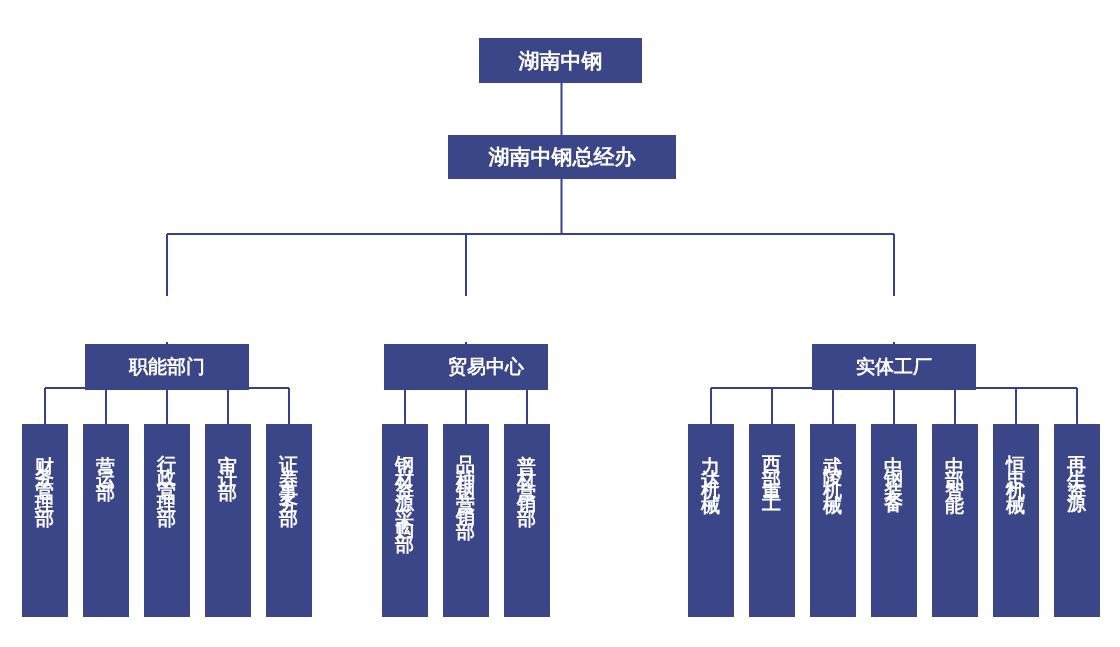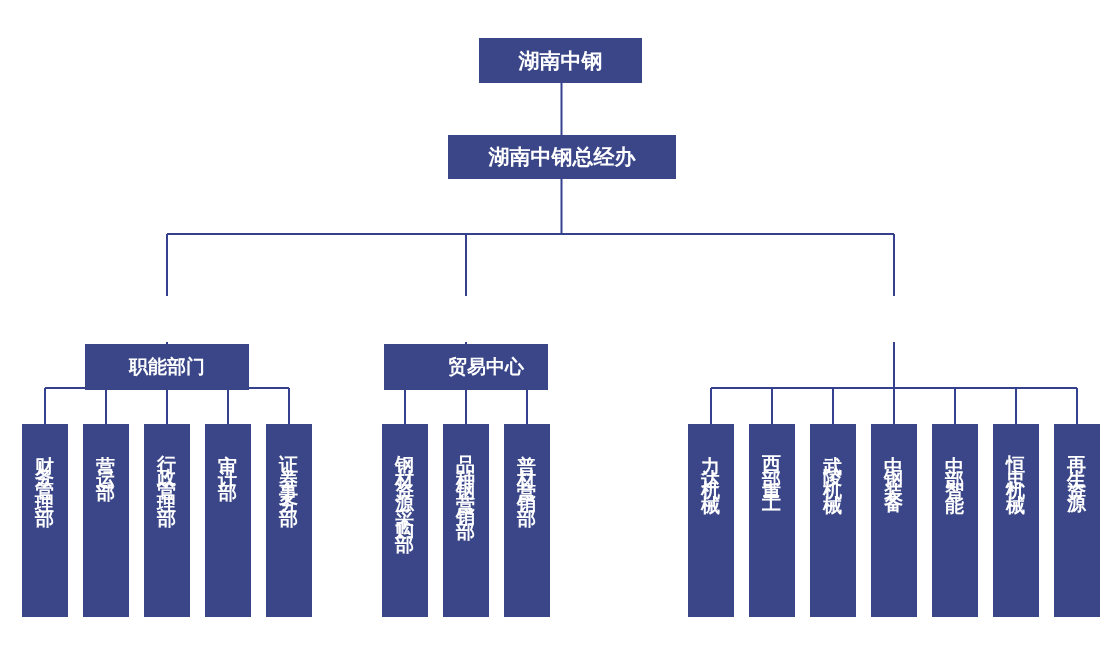--- a/index.html
+++ b/index.html
@@ -97,20 +97,21 @@
     <line x1="1016" y1="388" x2="1016" y2="424"></line>
     <line x1="1077" y1="388" x2="1077" y2="424"></line>
   </svg>
 
   <div class="node root">湖南中钢</div>
 
   <div class="node office">湖南中钢总经办</div>
 
   <div class="node hdr" style="left:85px;">职能部门</div>
   <div class="node hdr" style="left:384px;padding-left:40px;">贸易中心</div>
+  <div class="node hdr" style="left:812px;">实体工厂</div>
 
   <div class="node leaf" style="left:22px;">
       <span class="vtext">财务管理部</span>
     </div>
   <div class="node leaf" style="left:83px;">
       <span class="vtext">营运部</span>
     </div>
   <div class="node leaf" style="left:144px;">
       <span class="vtext">行政管理部</span>
     </div>

